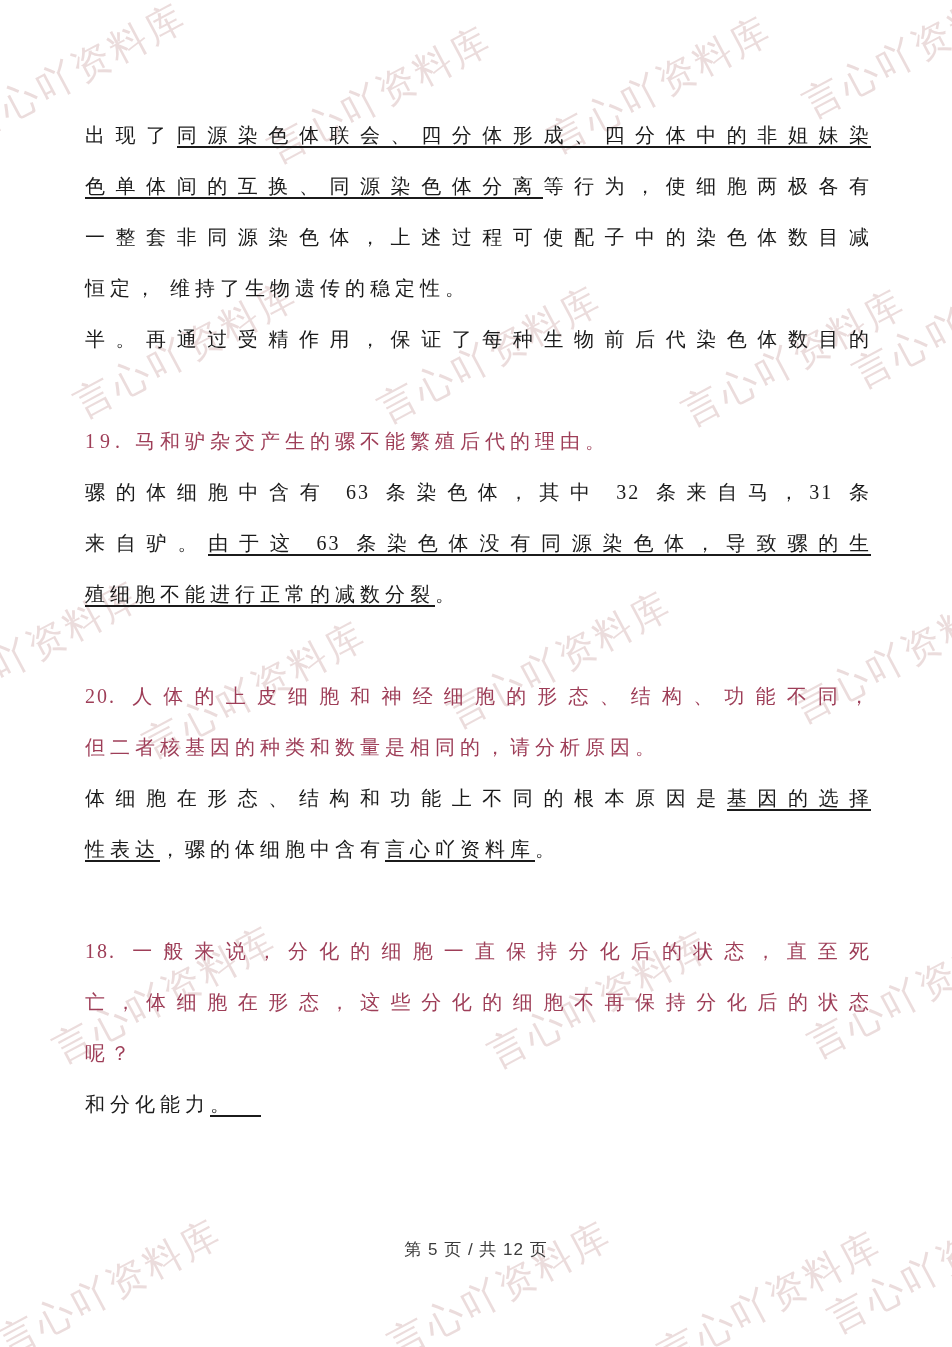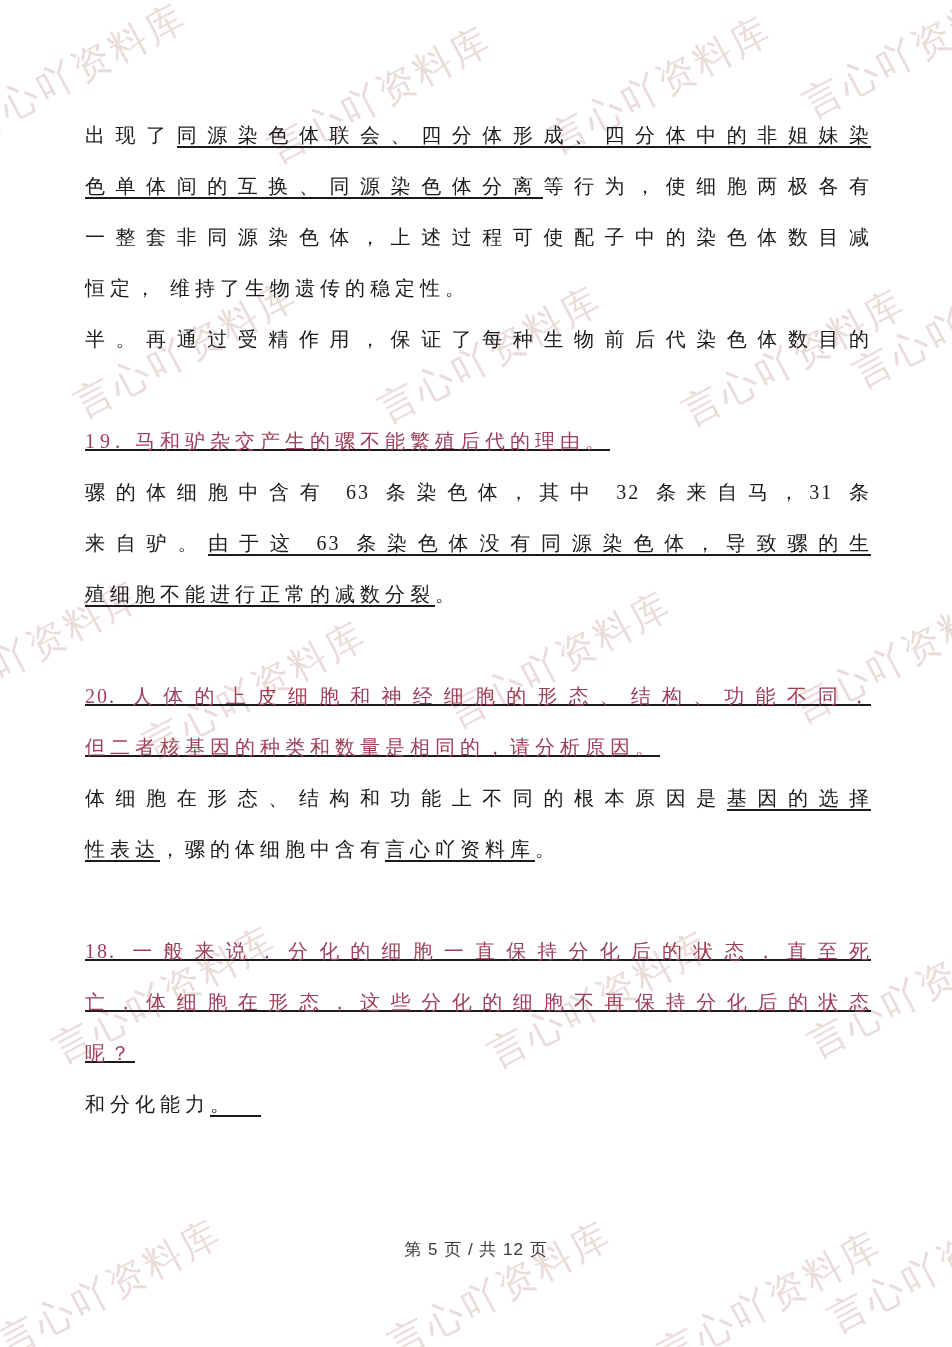--- a/index.html
+++ b/index.html
@@ -35,21 +35,21 @@
   
   .content {
     position: absolute;
     z-index: 1;
     left: 85px;
     top: 110px;
     width: 786px;
     color: var(--body-color, #1b1b1b);
   }
   .block { margin: 0; }
-  .block.gap { margin-top: 51px; text-decoration: underline; }
+  .block.gap { margin-top: 51px; }
   .line {
     height: 51px;
     line-height: 51px;
     font-size: 20px;
     letter-spacing: 5px;
     white-space: nowrap;
     overflow: visible;
   }
   .line.j {
     letter-spacing: 2px;

